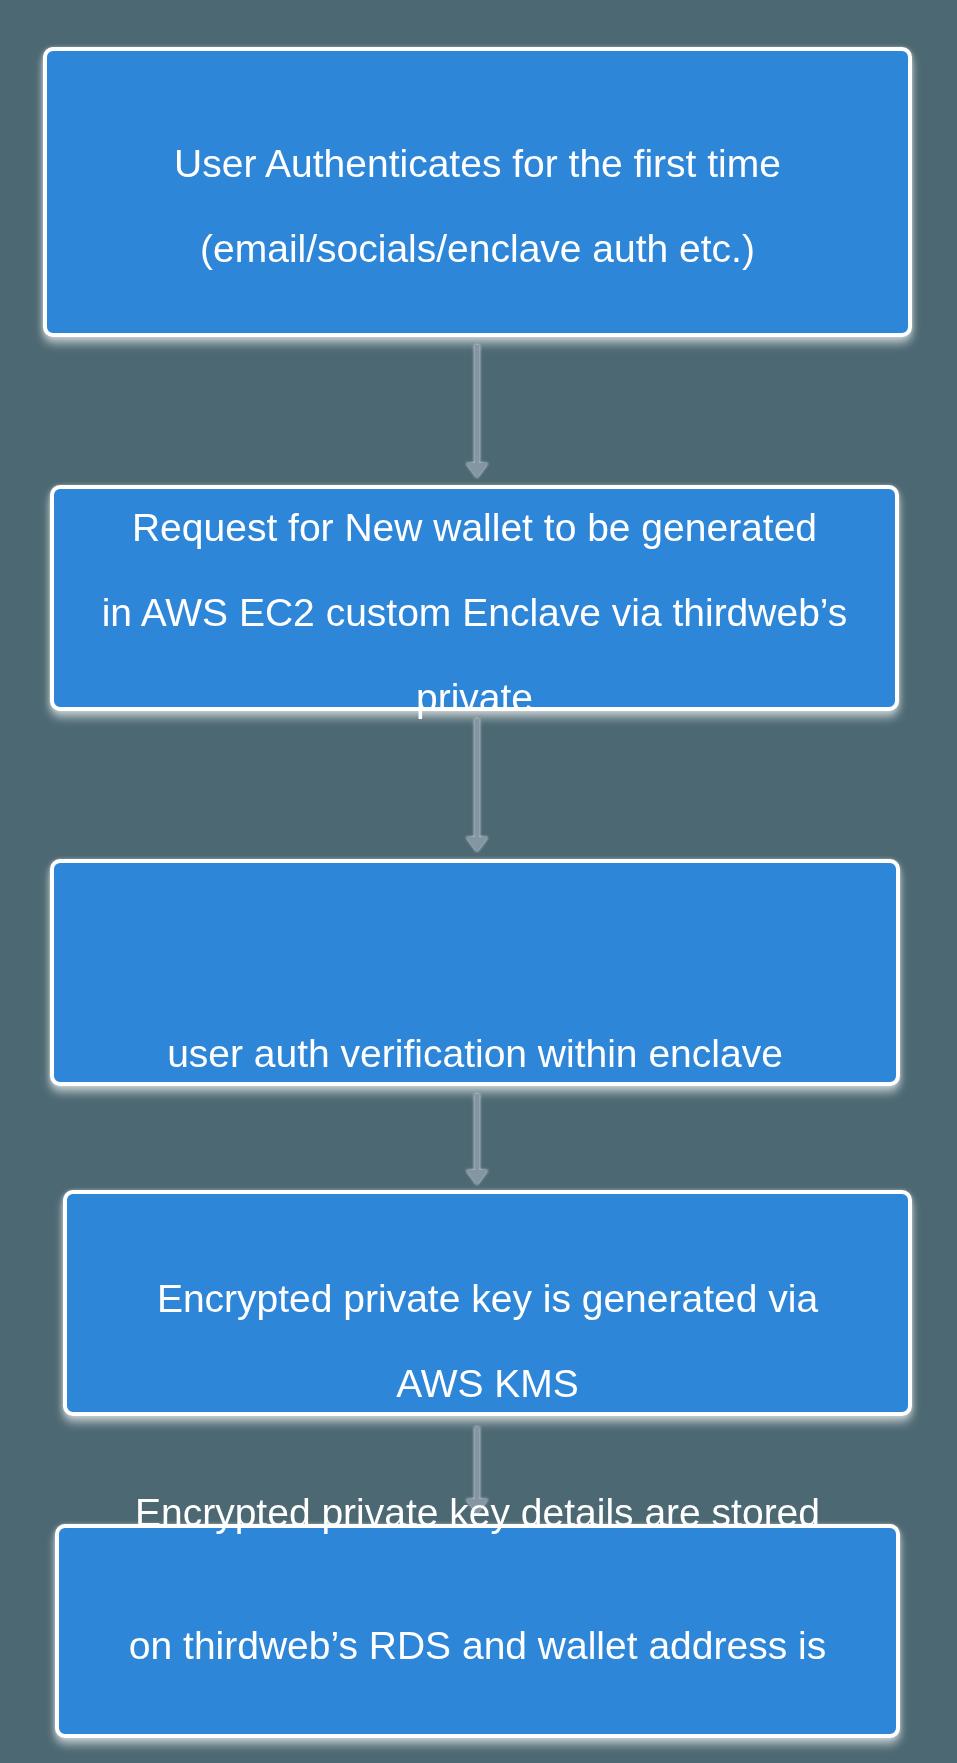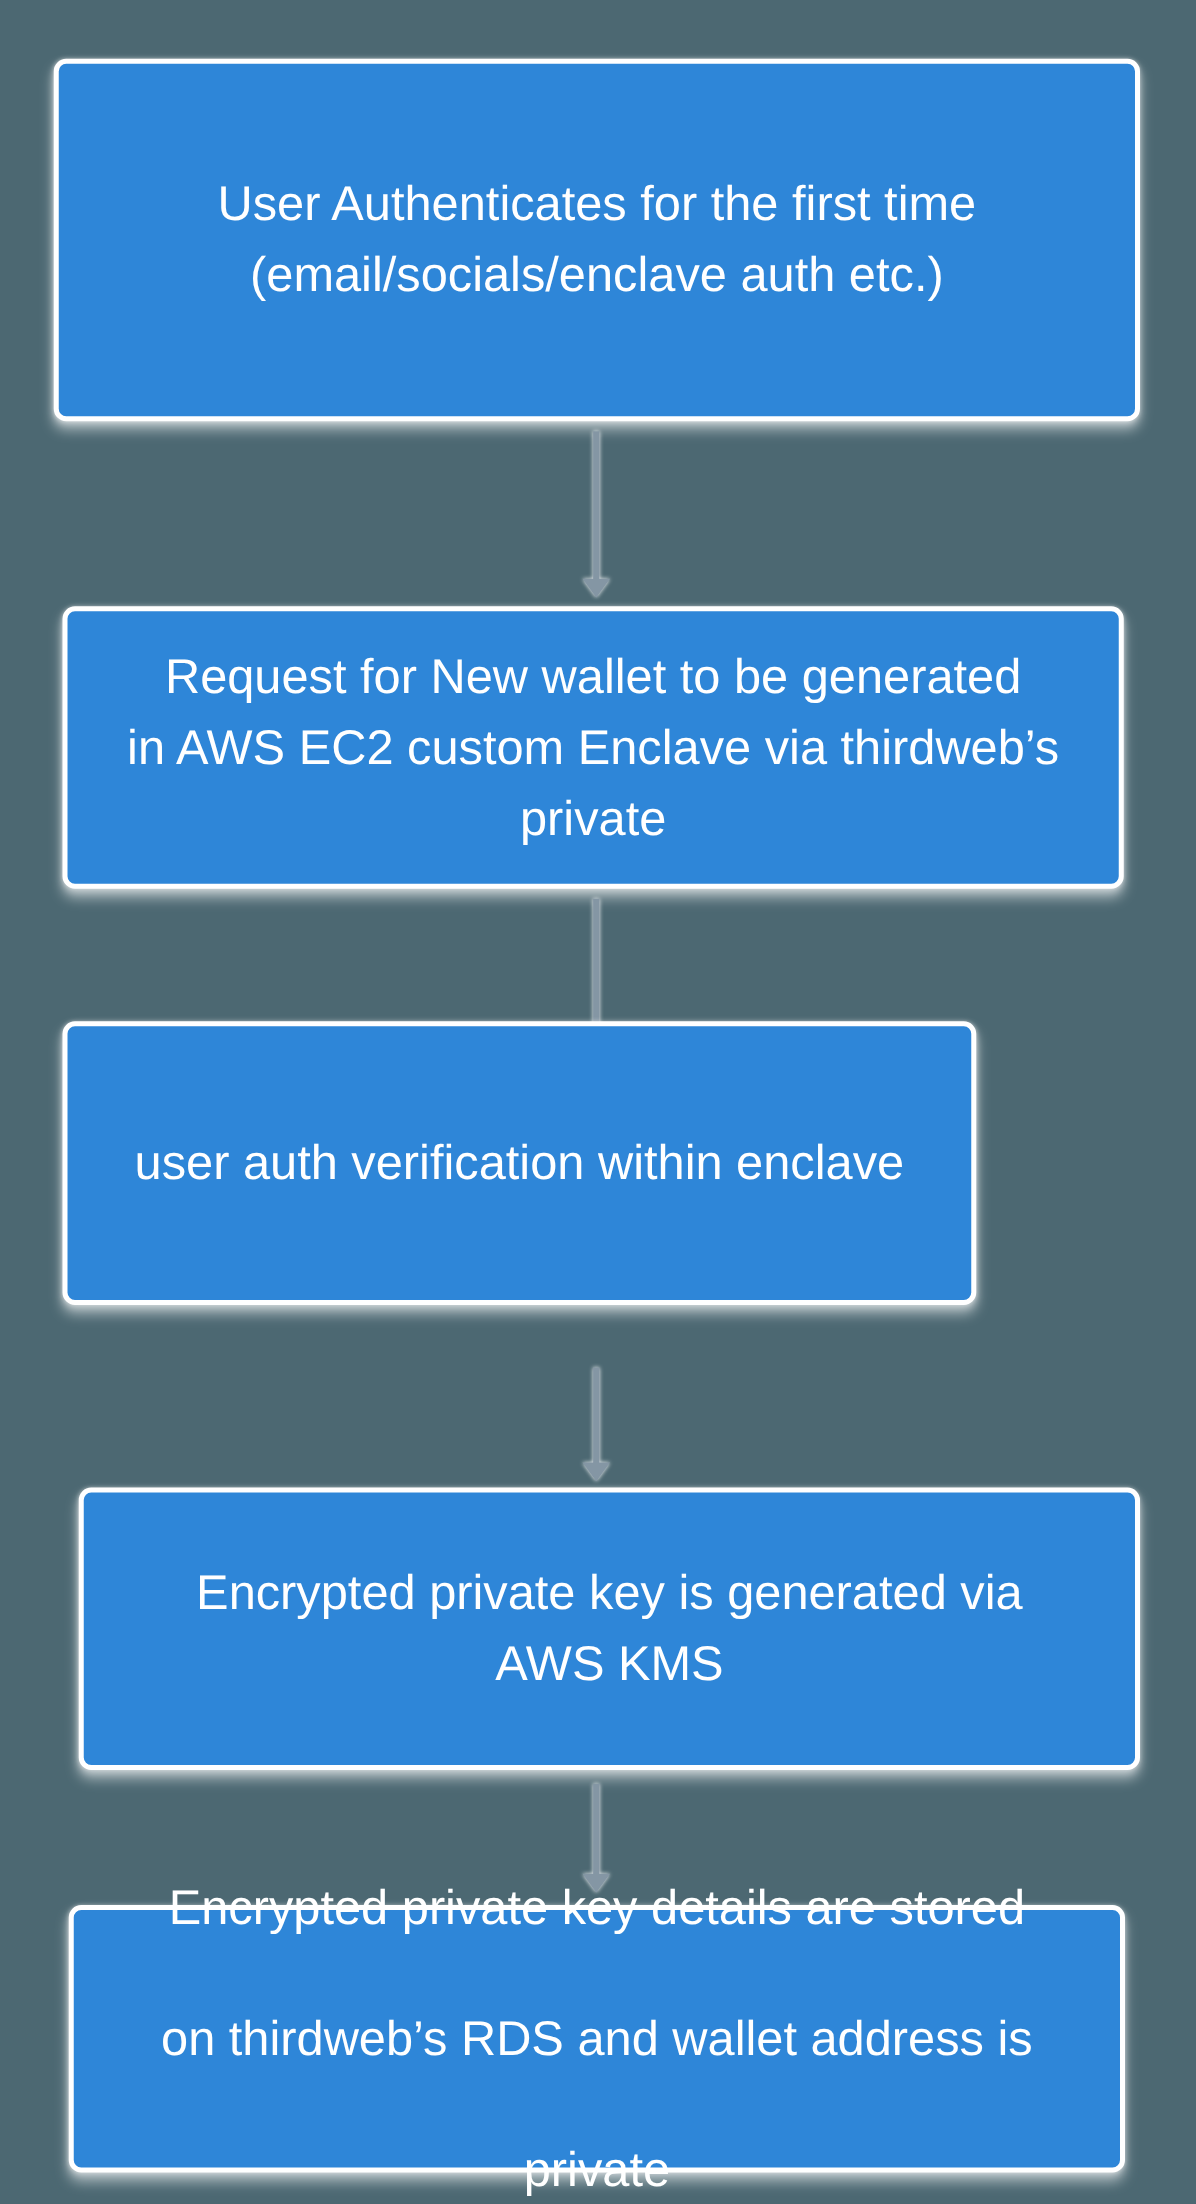--- a/index.html
+++ b/index.html
@@ -25,26 +25,26 @@
     justify-content: center;
     text-align: center;
     color: #FFFFFF;
     font-size: 39px;
     line-height: 57px;
     box-shadow: 0 7px 10px rgba(255,255,255,0.50),
                 0 2px 6px rgba(255,255,255,0.35),
                 0 0 3px rgba(255,255,255,0.30);
   }
 
-  .node .line { display: block; white-space: nowrap; }
+  .node .line { display: block; white-space: nowrap; margin-top: 28px; }
 
   .node-1 { left: 43px;  top: 47px;   width: 869px; height: 290px; }
   .node-2 { left: 50px;  top: 485px;  width: 849px; height: 226px; text-align: right; }
-  .node-3 { left: 50px;  top: 817px;  width: 731px; height: 227px; }
-  .node-4 { left: 63px;  top: 1190px; width: 849px; height: 226px; }
+  .node-3 { left: 50px;  top: 859px;  width: 850px; height: 227px; justify-content: flex-end; }
+  .node-4 { left: 63px;  top: 1190px; width: 849px; height: 226px; justify-content: flex-end; }
   .node-5 { left: 55px;  top: 1524px; width: 845px; height: 214px; gap: 48px; }
 
   .arrow {
     position: absolute;
     left: 465px;
     width: 24px;
     filter: drop-shadow(0 0 1.5px rgba(255,255,255,0.95));
   }
   .arrow .shaft {
     position: absolute;

